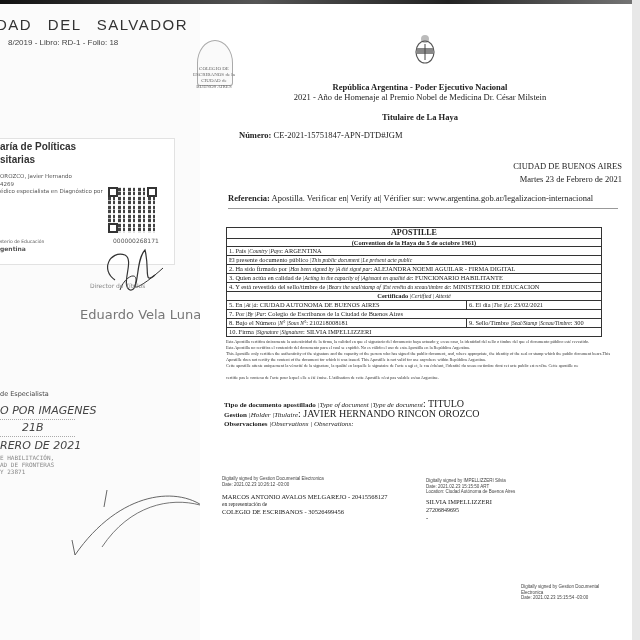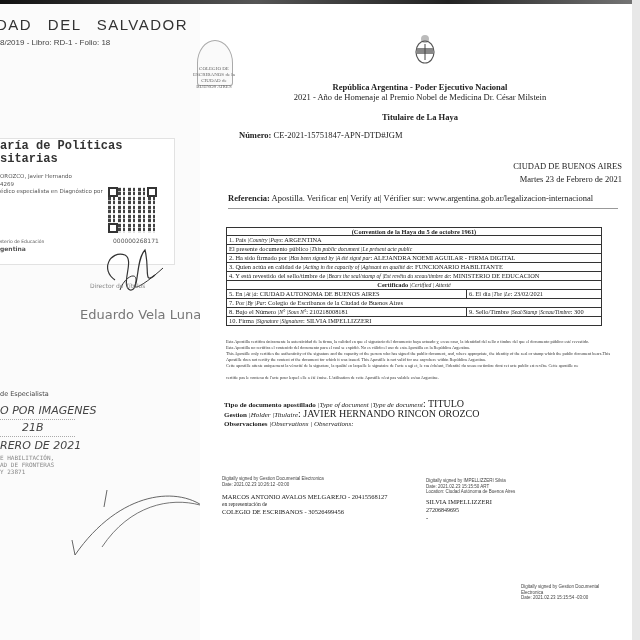--- a/index.html
+++ b/index.html
@@ -1,23 +1,23 @@
 <!DOCTYPE html>
 <html><head>
 <meta charset="utf-8">
 <style>
   html,body{margin:0;padding:0;}
   body{width:640px;height:640px;position:relative;overflow:hidden;background:#f4f4f4;font-family:"Liberation Serif",serif;color:#222;}
   .abs{position:absolute;}
   
   .leftpage{left:0;top:0;width:200px;height:640px;background:#fbfbfb;}
   .lp-title{left:-4px;top:16px;font-family:"Liberation Sans",sans-serif;font-size:15px;letter-spacing:1.5px;color:#333;word-spacing:10px;white-space:nowrap;}
-  .lp-reg{left:0;top:38px;font-family:"Liberation Sans",sans-serif;font-size:8px;color:#444;white-space:nowrap;}
+  .lp-reg{left:8px;top:38px;font-family:"Liberation Sans",sans-serif;font-size:8px;color:#444;white-space:nowrap;}
   .cert-box{left:-10px;top:138px;width:183px;height:125px;border:1px solid #e2e2e2;background:#fff;}
-  .cert-h{left:0;top:140px;font-family:Liberation Mono, monospace;font-size:12px;font-weight:bold;color:#333;line-height:13px;}
+  .cert-h{left:0;top:140px;font-family:Liberation Sans, sans-serif;font-size:10px;font-weight:bold;color:#333;line-height:13px;}
   .cert-l{left:0;font-family:"DejaVu Sans",sans-serif;font-size:5.5px;color:#555;white-space:nowrap;}
   .qr{left:108px;top:187px;width:49px;height:46px;background:
       repeating-linear-gradient(90deg,#222 0 3px,#fff 3px 5px,#222 5px 7px,#fff 7px 10px),
       #222;opacity:.85;}
   .qr::before{content:"";position:absolute;inset:0;background:repeating-linear-gradient(0deg,rgba(255,255,255,.85) 0 2px,transparent 2px 5px,rgba(255,255,255,.6) 5px 6px,transparent 6px 9px);}
   .qr-corner{position:absolute;width:10px;height:10px;border:2px solid #111;background:#fff;box-sizing:border-box;}
   .qr-num{left:113px;top:237px;font-family:"DejaVu Sans",sans-serif;font-size:6px;color:#555;}
   .sig-name{left:80px;top:272px;font-family:"DejaVu Sans",sans-serif;font-size:13px;color:#777;margin-top:35px;}
   .sig-role{left:90px;top:282px;font-family:"DejaVu Sans",sans-serif;font-size:6px;color:#888;}
   .hand{font-family:"DejaVu Sans",sans-serif;font-style:italic;color:#444;white-space:nowrap;}
@@ -123,20 +123,23 @@
 <div class="abs city">CIUDAD DE BUENOS AIRES</div>
 <div class="abs date">Martes 23 de Febrero de 2021</div>
 <div class="abs ref">
   <b>Referencia:</b>
   <span>Apostilla. Verificar en| Verify at| Vérifier sur: www.argentina.gob.ar/legalizacion-internacional</span>
 </div>
 <div class="abs rule"></div>
 
 <table class="ap">
   <tbody>
+      <tr>
+        <td colspan="2" class="c big" style="font-size:9px">APOSTILLE</td>
+      </tr>
   <tr>
         <td colspan="2" class="c">(Convention de la Haya du 5 de octobre 1961)</td>
       </tr>
   <tr>
         <td colspan="2"><span>1. País </span><i>|Country |Pays</i><span>: ARGENTINA</span></td>
       </tr>
   <tr>
         <td colspan="2"><span>El presente documento público </span><i>|This public document |Le présent acte public</i><span></span></td>
       </tr>
   <tr>

